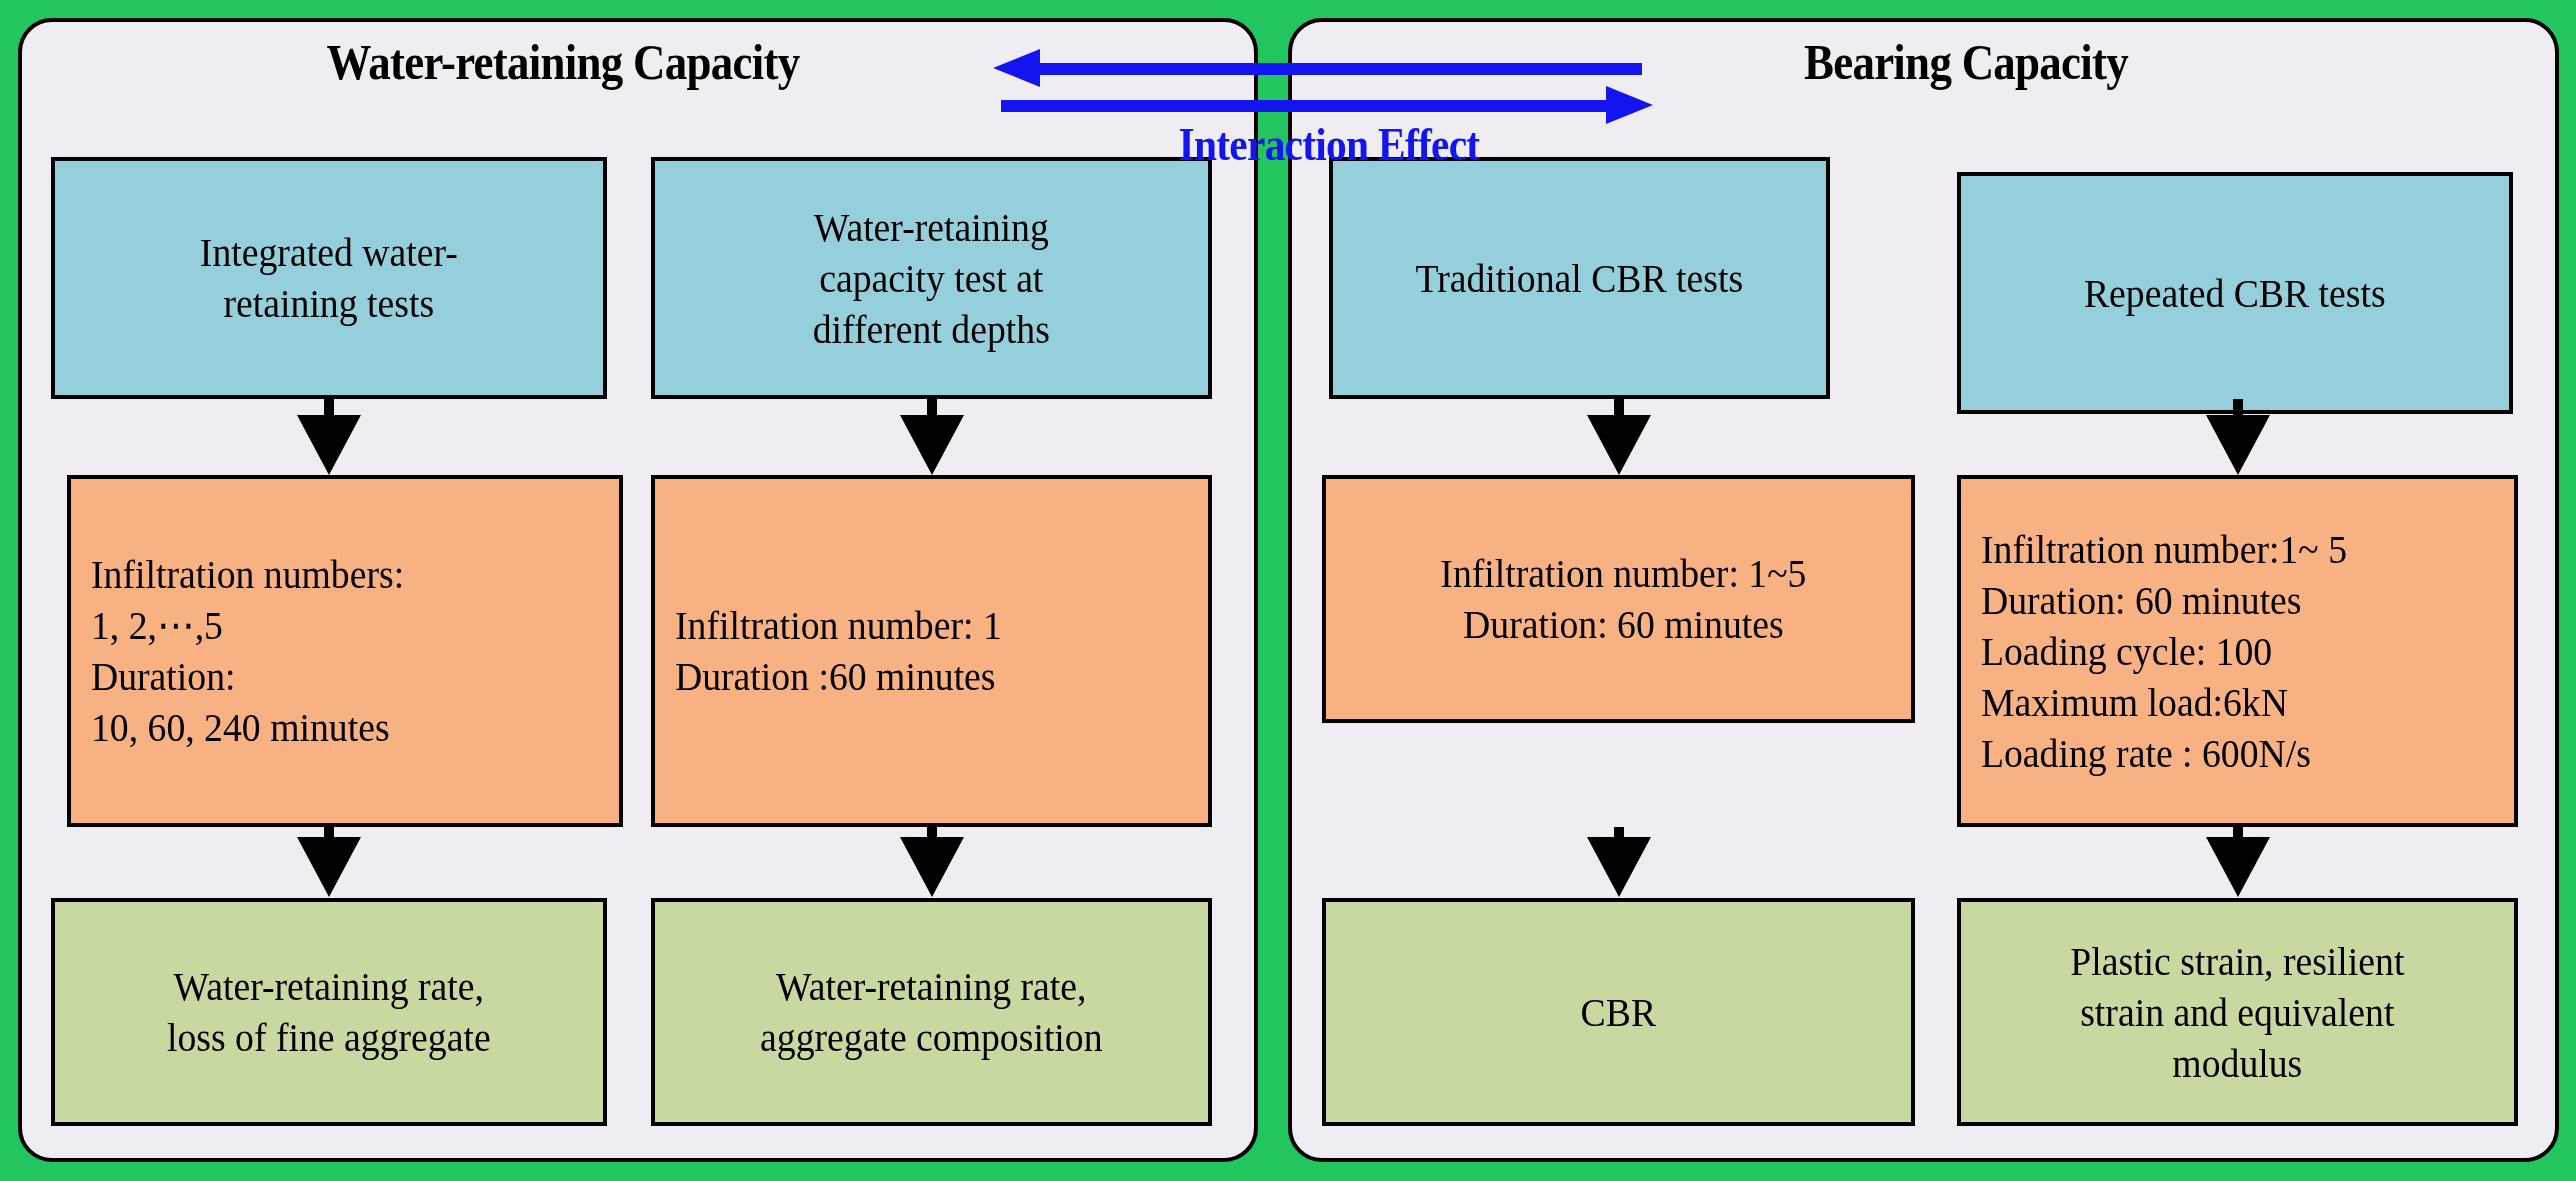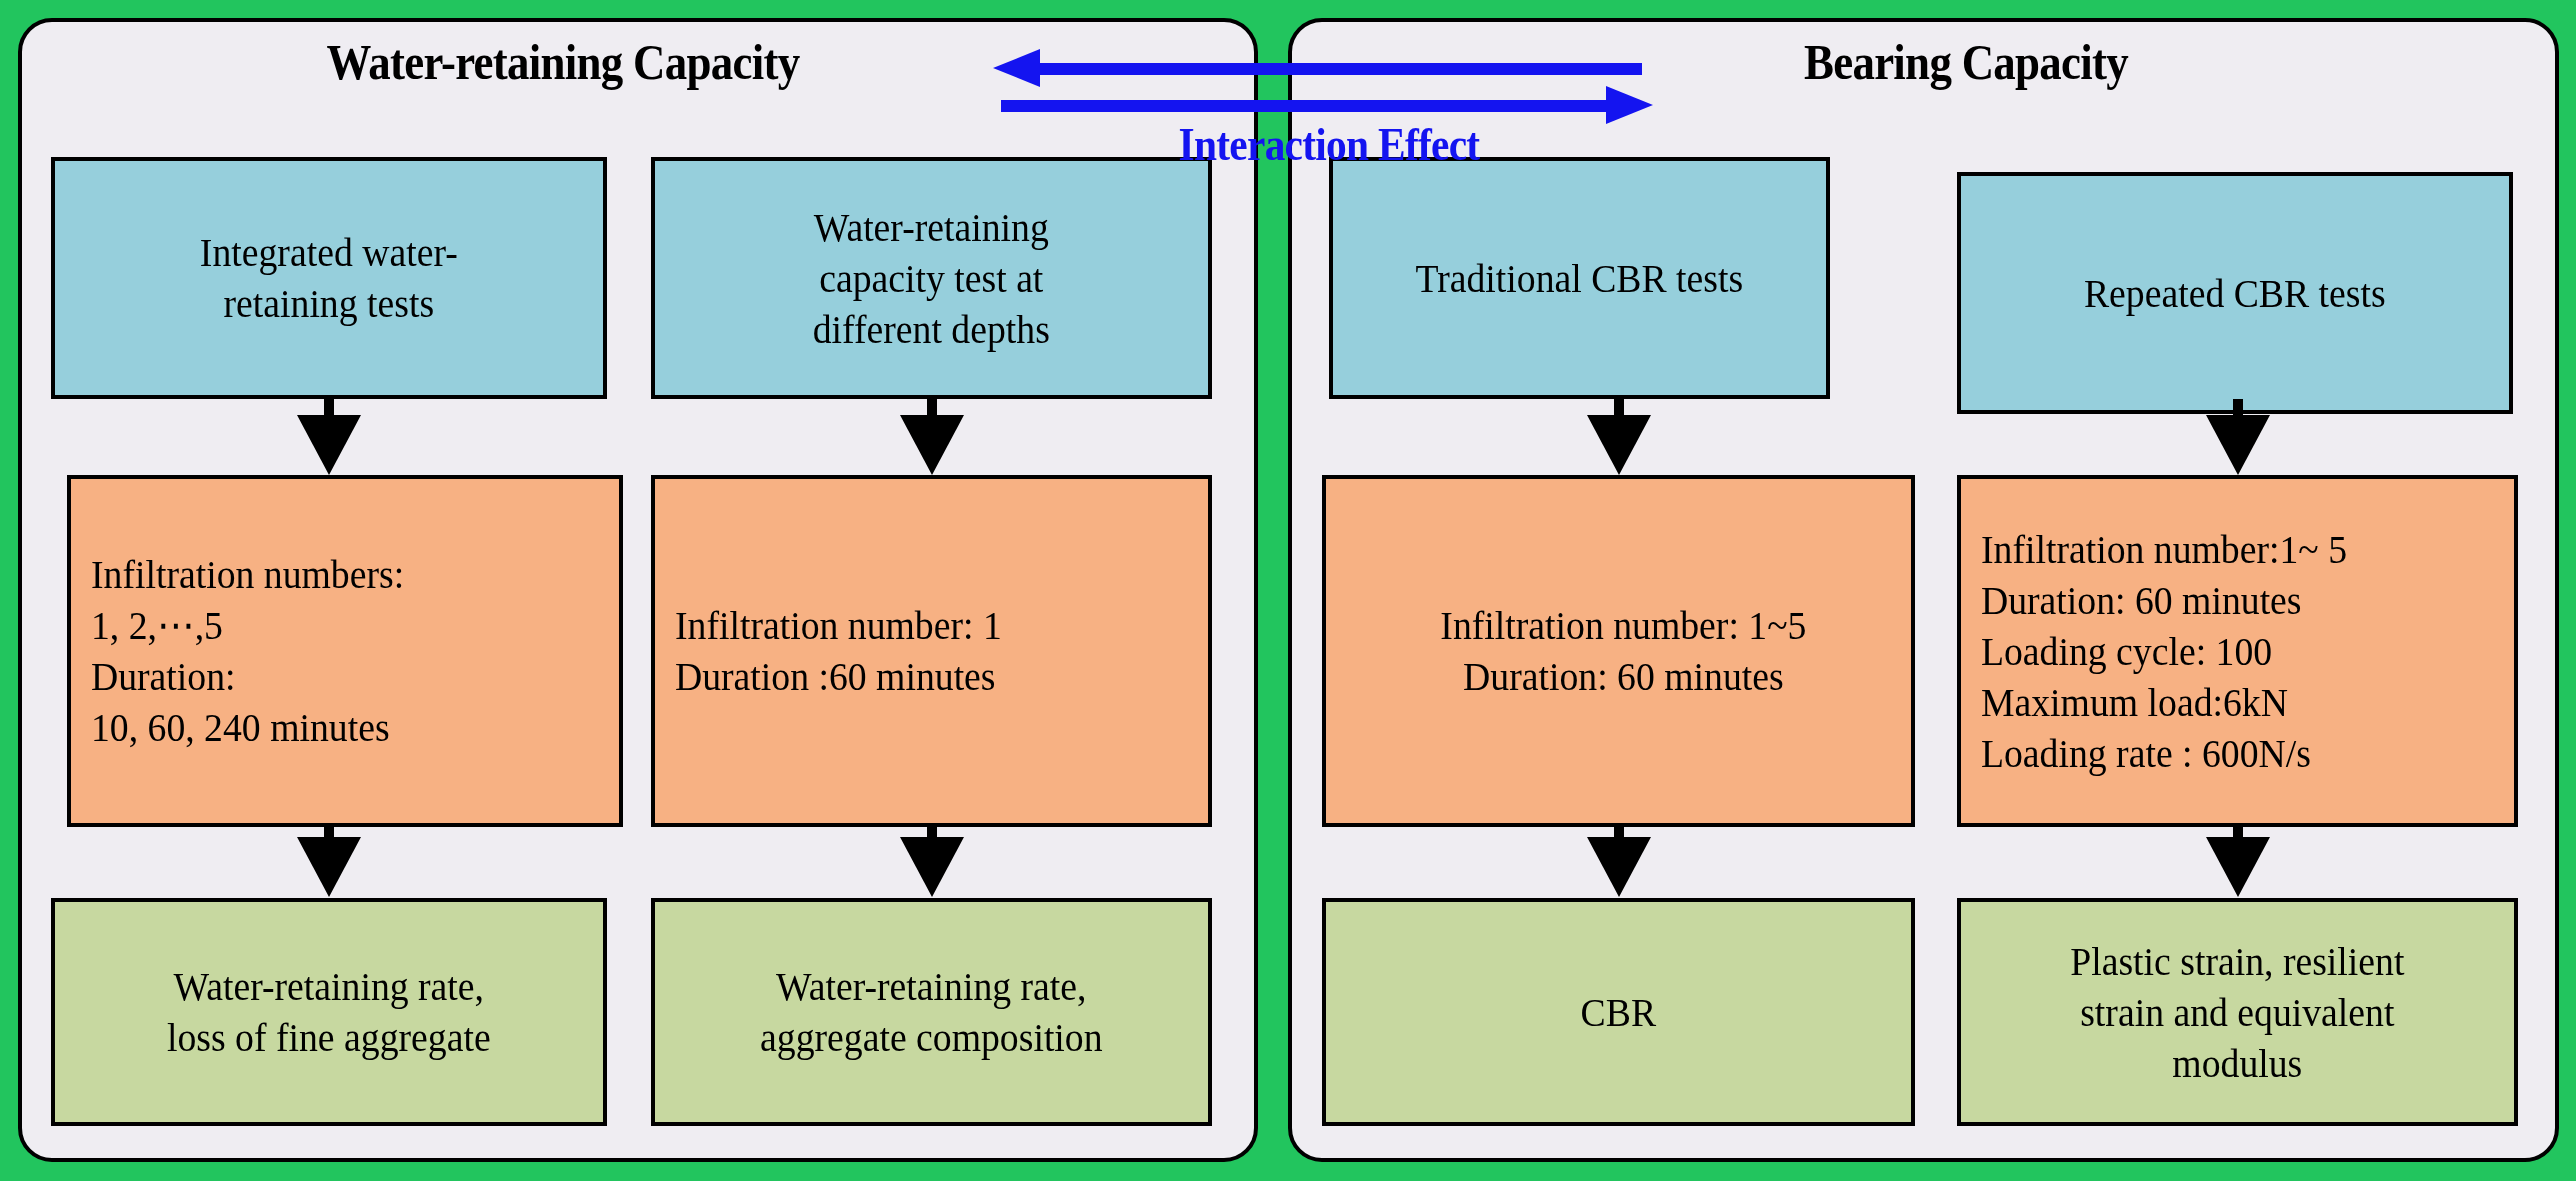--- a/index.html
+++ b/index.html
@@ -63,21 +63,21 @@
   #lb1{left:51px;  top:157px; width:556px; height:242px;}
   #lb2{left:651px; top:157px; width:561px; height:242px;}
   #lo1{left:51px;  top:475px; width:556px; height:352px;margin-left:16px;}
   #lo2{left:651px; top:475px; width:561px; height:352px;}
   #lg1{left:51px;  top:898px;width:556px; height:228px;}
   #lg2{left:651px; top:898px;width:561px; height:228px;}
 
   
   #rb1{left:1329px;top:157px; width:501px; height:242px;}
   #rb2{left:1957px;top:157px; width:556px; height:242px;margin-top:15px;}
-  #ro1{left:1322px;top:475px; width:593px; height:352px;padding-left:18px;}
+  #ro1{left:1322px;top:475px; width:593px; height:248px;padding-left:18px;}
   #ro2{left:1957px;top:475px; width:561px; height:352px;}
   #rg1{left:1322px;top:898px;width:593px; height:228px;}
   #rg2{left:1957px;top:898px;width:561px; height:228px;}
 
   
   #a1{left:297px; top:399px; height:76px;}
   #a2{left:900px;top:399px; height:76px;}
   #a3{left:297px; top:827px;height:70px;}
   #a4{left:900px;top:827px;height:70px;}
   #a5{left:1587px;top:399px; height:76px;}

